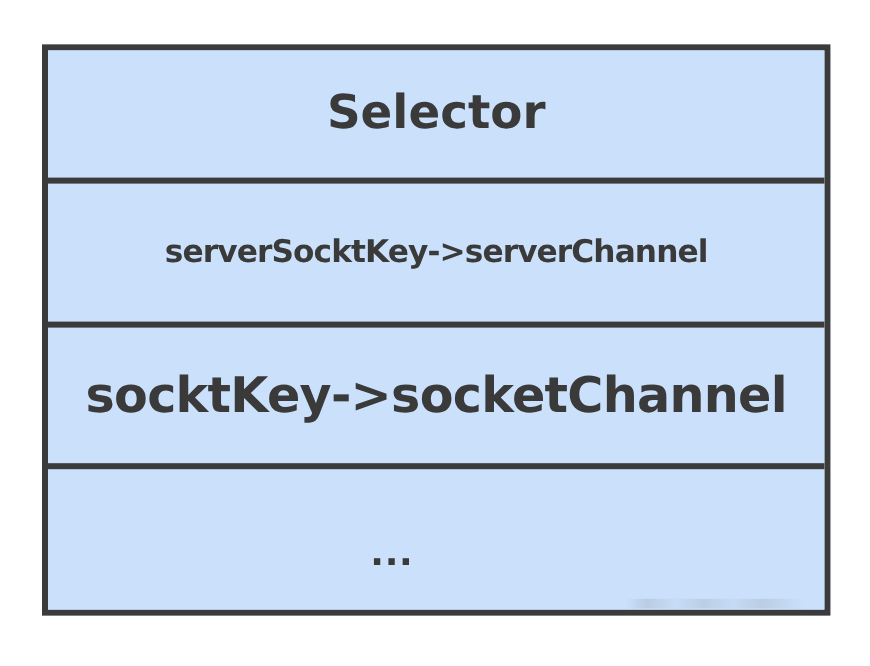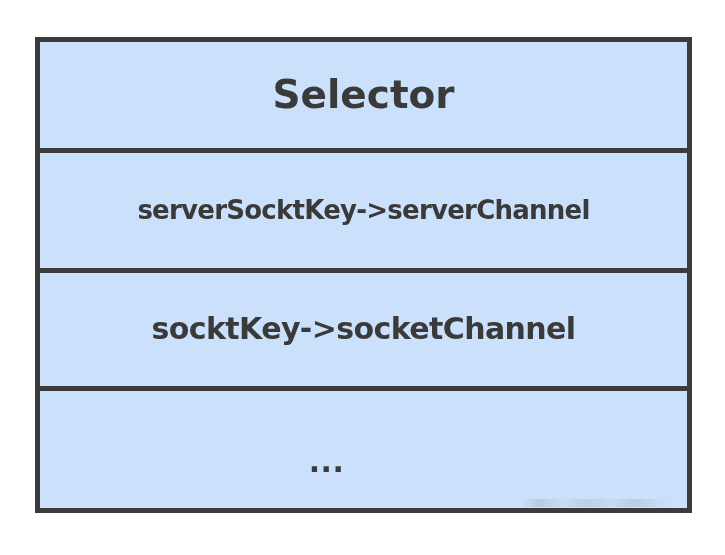--- a/index.html
+++ b/index.html
@@ -61,21 +61,21 @@
     line-height: 1;
     letter-spacing: -0.2px;
   }
 
   .title-label {
     font-size: 39px;
     letter-spacing: 0px;
   }
 
   .entry-label {
-    font-size: 30px;
+    font-size: 41px;
     letter-spacing: -0.6px;
   }
 
   .entry-label.wide {
     font-size: 26px;
     letter-spacing: -0.75px;
   }
 
   .ellipsis-label {
     font-size: 30px;

